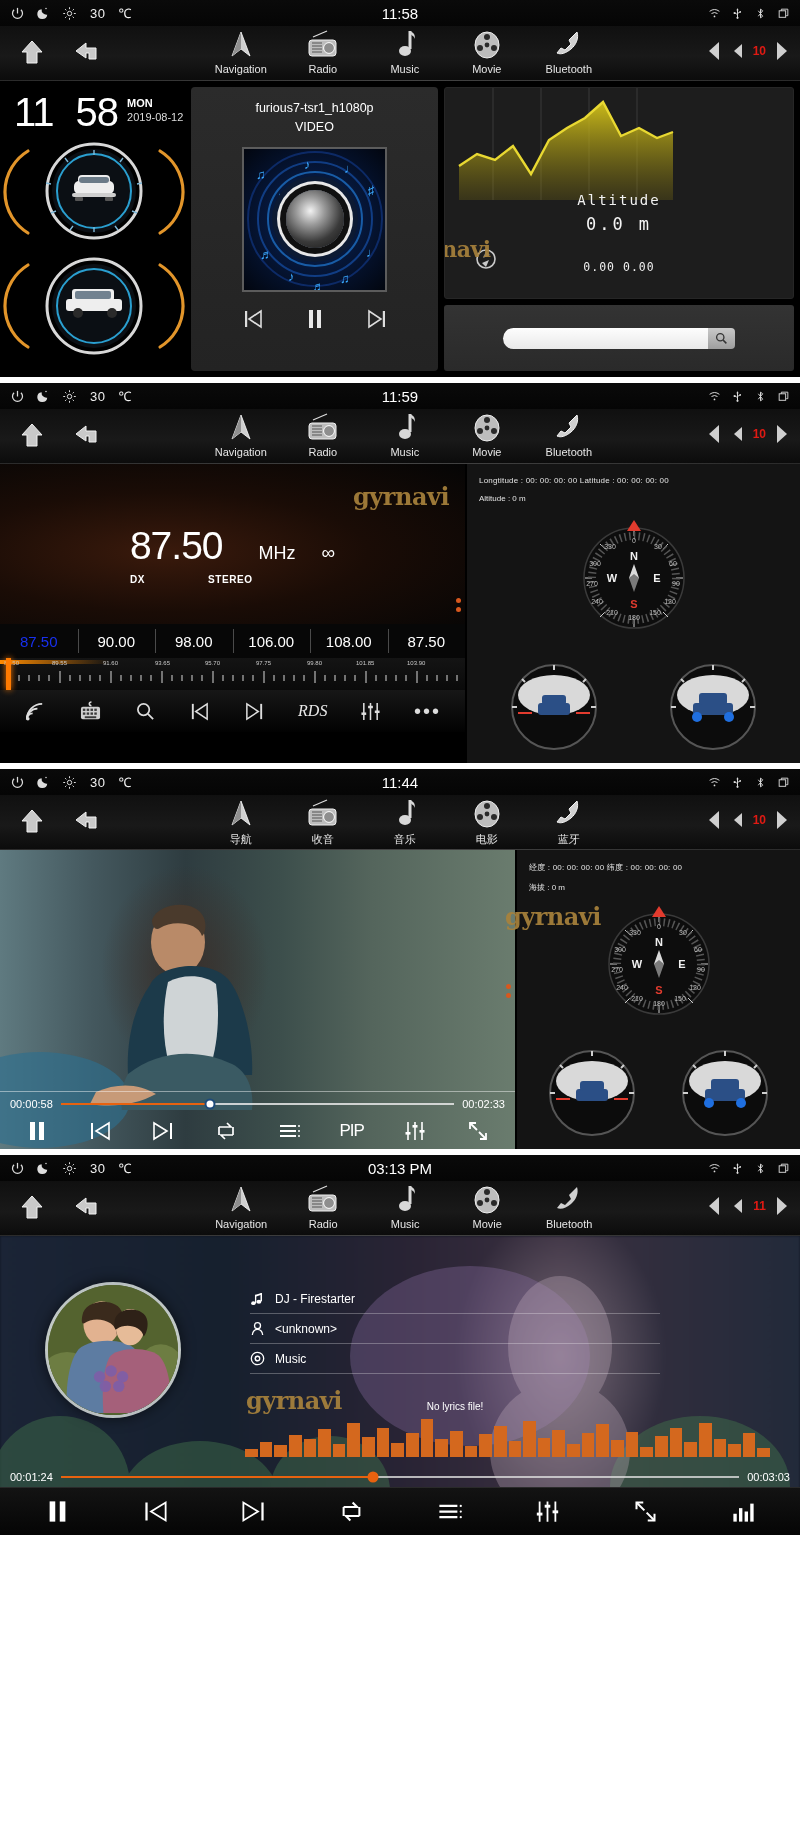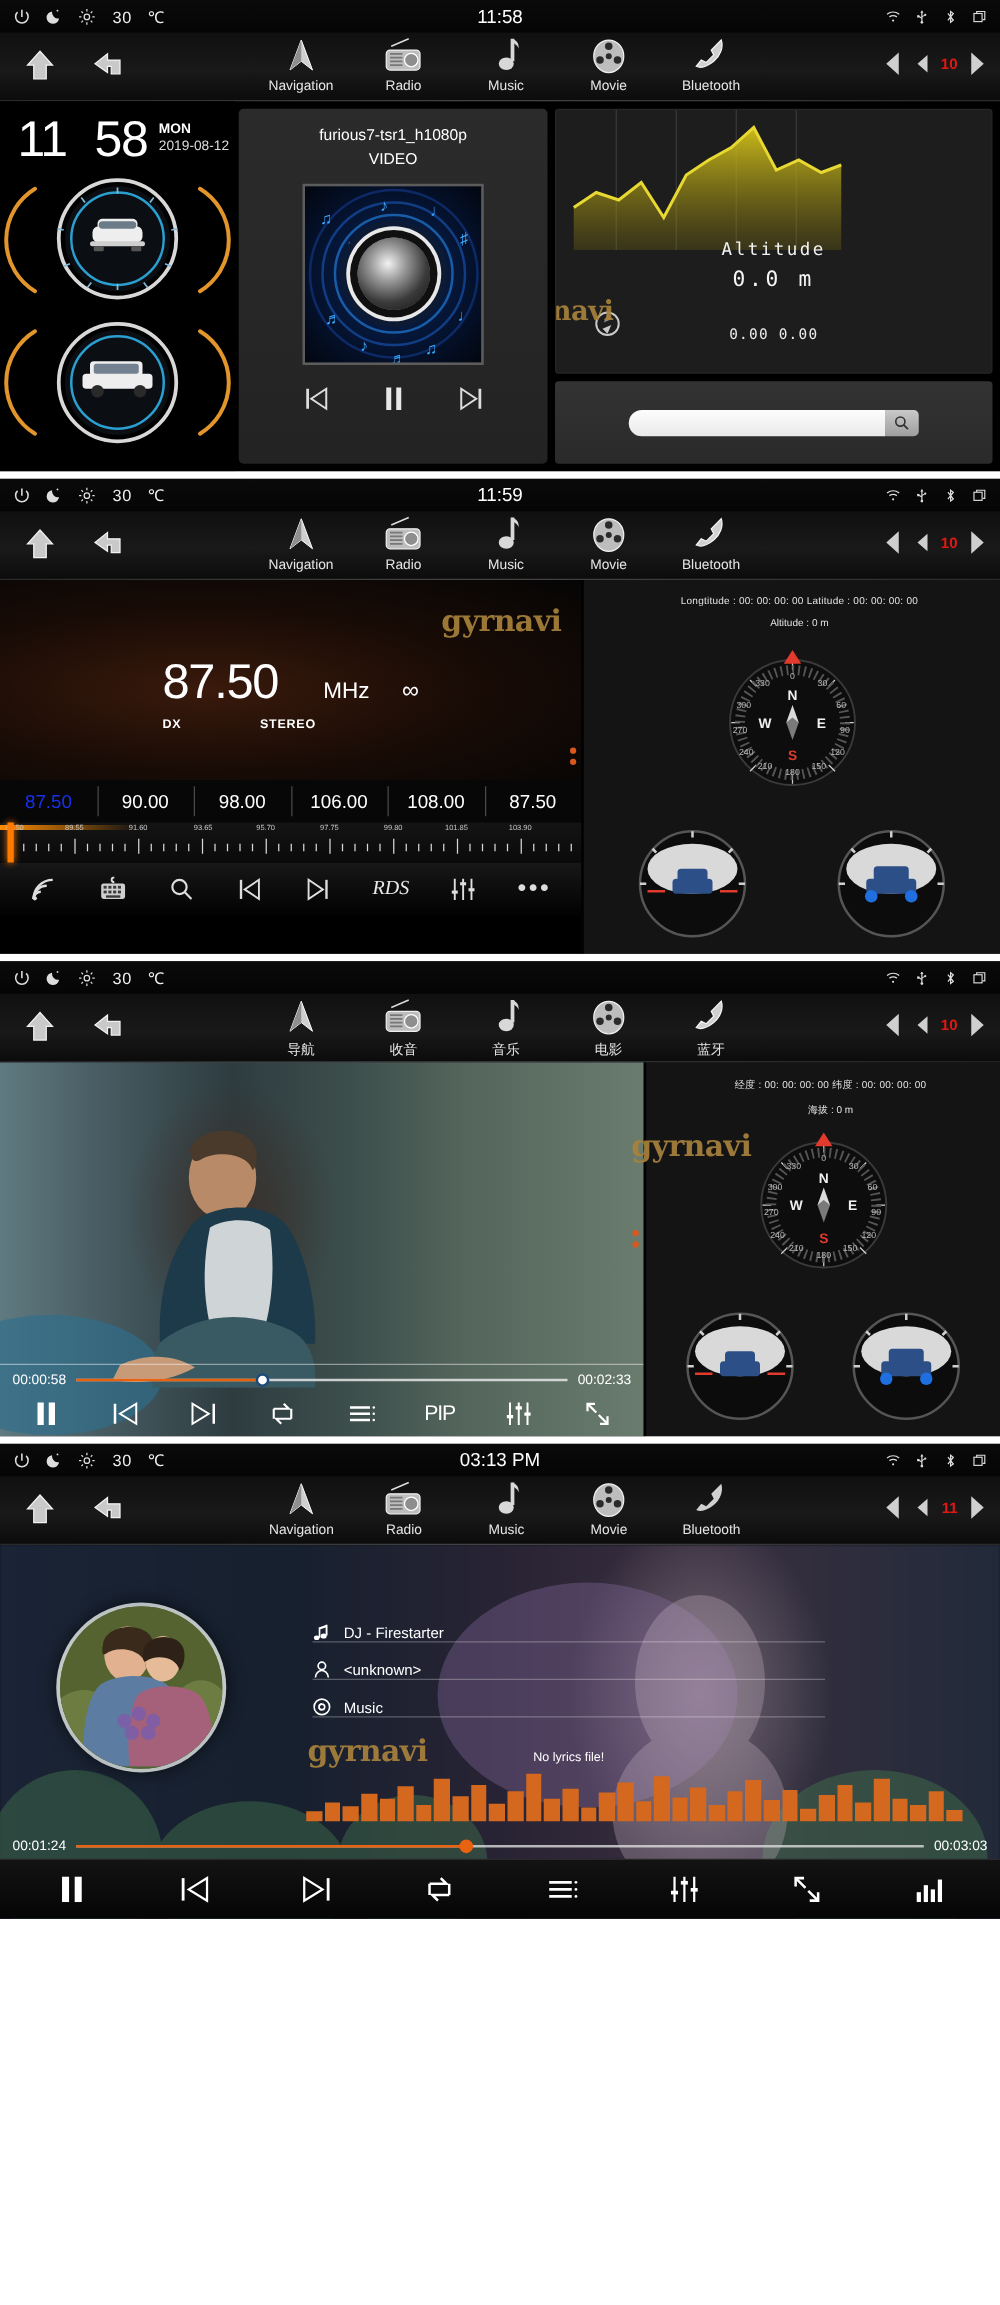--- a/index.html
+++ b/index.html
@@ -167,21 +167,21 @@
   .tuner-marker { position:absolute; left:6px; top:0; width:5px; height:32px; background:#ff7a00; box-shadow:0 0 6px #ff7a00; }
   .tuner-glow { position:absolute; left:0; top:2px; width:110px; height:4px; background:linear-gradient(to right,#ff8c00,rgba(255,80,0,0)); }
   .radio-tools {
     height:42px; background:linear-gradient(to bottom,#171717,#020202);
     display:flex; align-items:center; justify-content:space-around; padding:0 8px;
   }
   .radio-tools svg { width:23px; height:21px; }
   .rds { color:#e9e9e9; font-size:16px; font-style:italic; font-family:"Liberation Serif", serif; }
   .dots { color:#ddd; font-size:20px; letter-spacing:2px; line-height:.5; }
 
-  .p2-right { flex:1; background:#141414; position:relative; border-left:2px solid #000;text-align:center; }
+  .p2-right { flex:1; background:#141414; position:relative; border-left:2px solid #000; }
   .coordline { color:#e2e2e2; font-size:8px; padding:12px 0 0 12px; letter-spacing:.2px; }
   .coordline2 { color:#e2e2e2; font-size:8px; padding:9px 0 0 12px; }
   .compass-big { position:absolute; left:50%; top:52px; transform:translateX(-50%); width:118px; height:118px; }
   .cargauges { position:absolute; left:8px; right:8px; bottom:10px; display:flex; justify-content:space-around; }
   .cargauge { width:92px; height:92px; position:relative; }
   .sidedots { position:absolute; left:-6px; top:120px; }
   .sidedots i { display:block; width:5px; height:5px; border-radius:50%; background:#d8581e; margin:4px 0; }
 
   
   .p3-body { display:flex; height:299px; }
@@ -221,21 +221,21 @@
     filter:blur(1px);
   }
   .p4-veg { position:absolute; left:0; right:0; top:0; bottom:0; }
   .albumcircle {
     position:absolute; left:45px; top:46px; width:136px; height:136px; border-radius:50%;
     border:3px solid rgba(225,230,240,.75); overflow:hidden;
     background:linear-gradient(to bottom,#4a5b3a 0%,#6b7a4b 40%,#3d4a30 100%);
     box-shadow:0 0 14px rgba(0,0,0,.6);
   }
   .meta { position:absolute; left:250px; top:48px; width:410px; }
-  .metarow { display:flex; align-items:flex-end; height:30px; border-bottom:1px solid rgba(255,255,255,.28); }
+  .metarow { display:flex; align-items:center; height:30px; border-bottom:1px solid rgba(255,255,255,.28); }
   .metarow svg { width:15px; height:15px; margin-right:10px; }
   .metarow .mtxt { color:#fff; font-size:12px; }
   .nolyrics { position:absolute; left:250px; top:165px; width:410px; text-align:center; color:#fff; font-size:10px; }
   .eq { position:absolute; left:245px; right:30px; bottom:78px; height:42px; display:flex; align-items:flex-end; gap:2px; }
   .eq i { flex:1; background:#d4681e; }
   .p4-prog { position:absolute; left:0; right:0; bottom:48px; height:20px; display:flex; align-items:center; padding:0 10px; }
   .p4-prog .vtrack { background:rgba(220,220,220,.8); }
   .p4-ctrls {
     position:absolute; left:0; right:0; bottom:0; height:48px;
     background:linear-gradient(to bottom,#131313,#050505);
@@ -778,20 +778,21 @@
         </svg>
       <svg class="st-icon" viewBox="0 0 24 24">
           <circle cx="12" cy="12" r="3.5" fill="none" stroke="#ddd" stroke-width="1.6"></circle>
           <g stroke="#ddd" stroke-width="1.6">
             <path d="M12 2v3M12 19v3M2 12h3M19 12h3M5 5l2 2M17 17l2 2M19 5l-2 2M7 17l-2 2"></path>
           </g>
         </svg>
       <span class="st-temp">30</span>
       <span class="st-temp">℃</span>
     </div>
+    <div class="st-time">11:44</div>
     <div class="st-right">
       <svg class="st-icon" viewBox="0 0 24 24">
           <path d="M3 8a15 15 0 0 1 18 0" stroke="#ddd" stroke-width="1.8" fill="none"></path>
           <path d="M6.5 12a10 10 0 0 1 11 0" stroke="#ddd" stroke-width="1.8" fill="none"></path>
           <circle cx="12" cy="17.5" r="1.6" fill="#ddd"></circle>
         </svg>
       <svg class="st-icon" viewBox="0 0 24 24">
           <path d="M12 3v16" stroke="#ddd" stroke-width="1.8"></path>
           <path d="M12 3l-2.5 3h5z" fill="#ddd"></path>
           <circle cx="12" cy="20" r="2" fill="#ddd"></circle>

